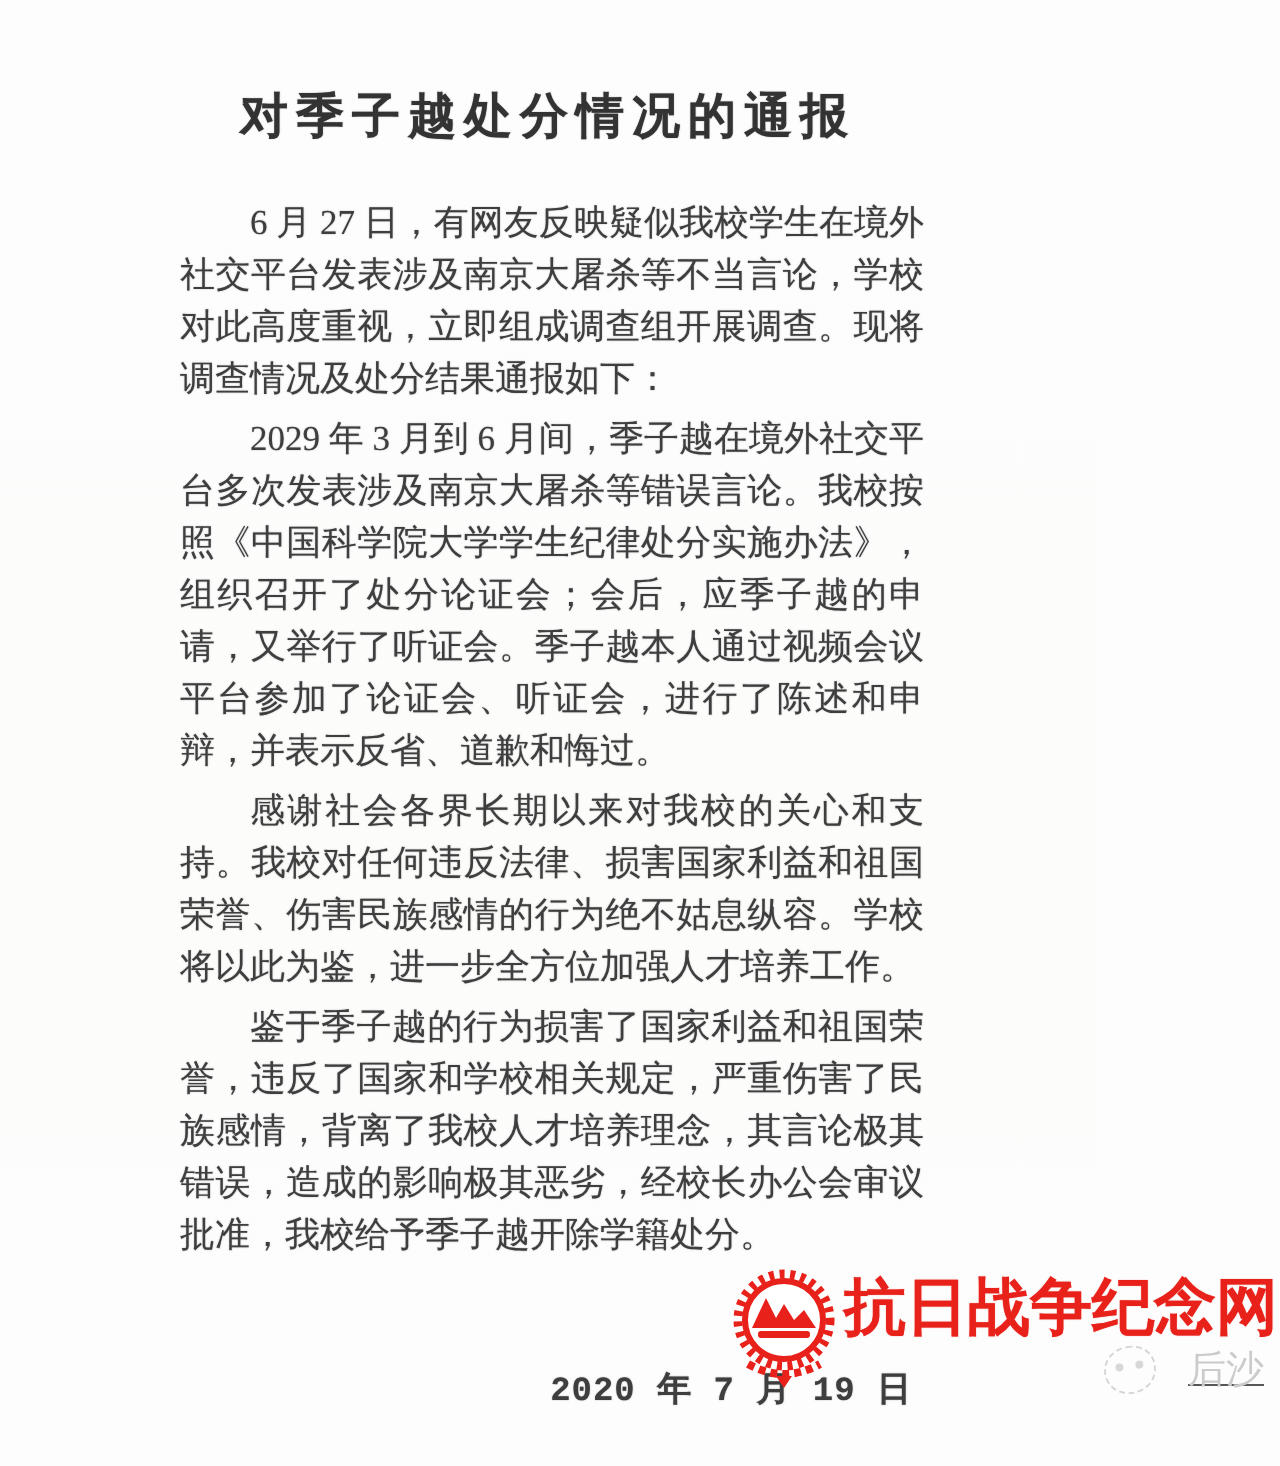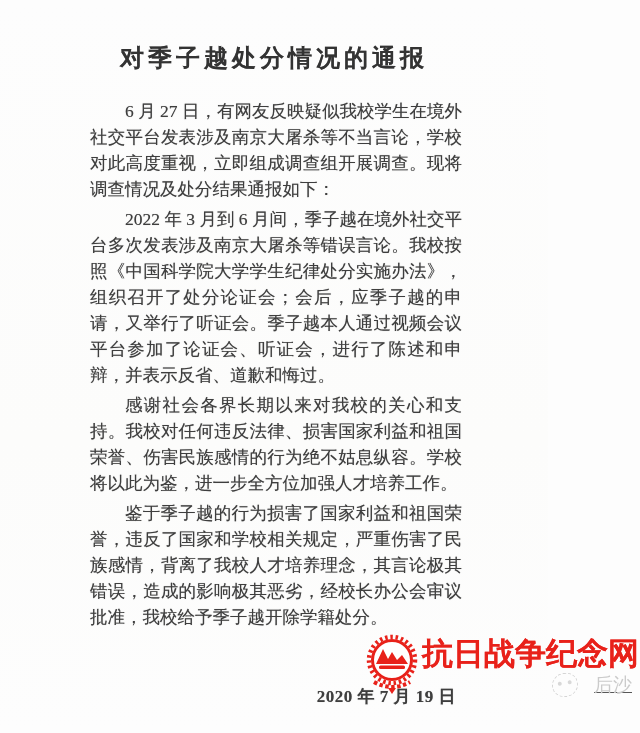--- a/index.html
+++ b/index.html
@@ -50,20 +50,21 @@
     right: 92px;
     text-align: center;
     font-size: 17px;
     line-height: 22px;
     color: #3e3e3e;
     text-shadow: 0 0 0.7px rgba(70,70,70,0.55);
   }
   .signature-date {
     font-weight: 600;
     letter-spacing: 0.5px;
+    font-family: Liberation Mono, monospace;
   }
   
   .wm-site {
     position: absolute;
     left: 366px;
     top: 634px;
     display: flex;
     align-items: flex-start;
     pointer-events: none;
   }
@@ -125,21 +126,21 @@
 </style>
 </head>
 <body>
 
 <div class="page">
 
   <h1 class="doc-title">对季子越处分情况的通报</h1>
 
   <div class="doc-body">
     <p>6 月 27 日，有网友反映疑似我校学生在境外社交平台发表涉及南京大屠杀等不当言论，学校对此高度重视，立即组成调查组开展调查。现将调查情况及处分结果通报如下：</p>
-    <p>2022 年 3 月到 6 月间，季子越在境外社交平台多次发表涉及南京大屠杀等错误言论。我校按照《中国科学院大学学生纪律处分实施办法》，组织召开了处分论证会；会后，应季子越的申请，又举行了听证会。季子越本人通过视频会议平台参加了论证会、听证会，进行了陈述和申辩，并表示反省、道歉和悔过。</p>
+    <p>2029 年 3 月到 6 月间，季子越在境外社交平台多次发表涉及南京大屠杀等错误言论。我校按照《中国科学院大学学生纪律处分实施办法》，组织召开了处分论证会；会后，应季子越的申请，又举行了听证会。季子越本人通过视频会议平台参加了论证会、听证会，进行了陈述和申辩，并表示反省、道歉和悔过。</p>
     <p>感谢社会各界长期以来对我校的关心和支持。我校对任何违反法律、损害国家利益和祖国荣誉、伤害民族感情的行为绝不姑息纵容。学校将以此为鉴，进一步全方位加强人才培养工作。</p>
     <p>鉴于季子越的行为损害了国家利益和祖国荣誉，违反了国家和学校相关规定，严重伤害了民族感情，背离了我校人才培养理念，其言论极其错误，造成的影响极其恶劣，经校长办公会审议批准，我校给予季子越开除学籍处分。</p>
   </div>
 
   <div class="signature-block">
     <div class="signature-date">2020 年 7 月 19 日</div>
   </div>
 
   <div class="wm-site">
     <svg class="wm-site-emblem" viewBox="0 0 52 62" xmlns="http://www.w3.org/2000/svg">

